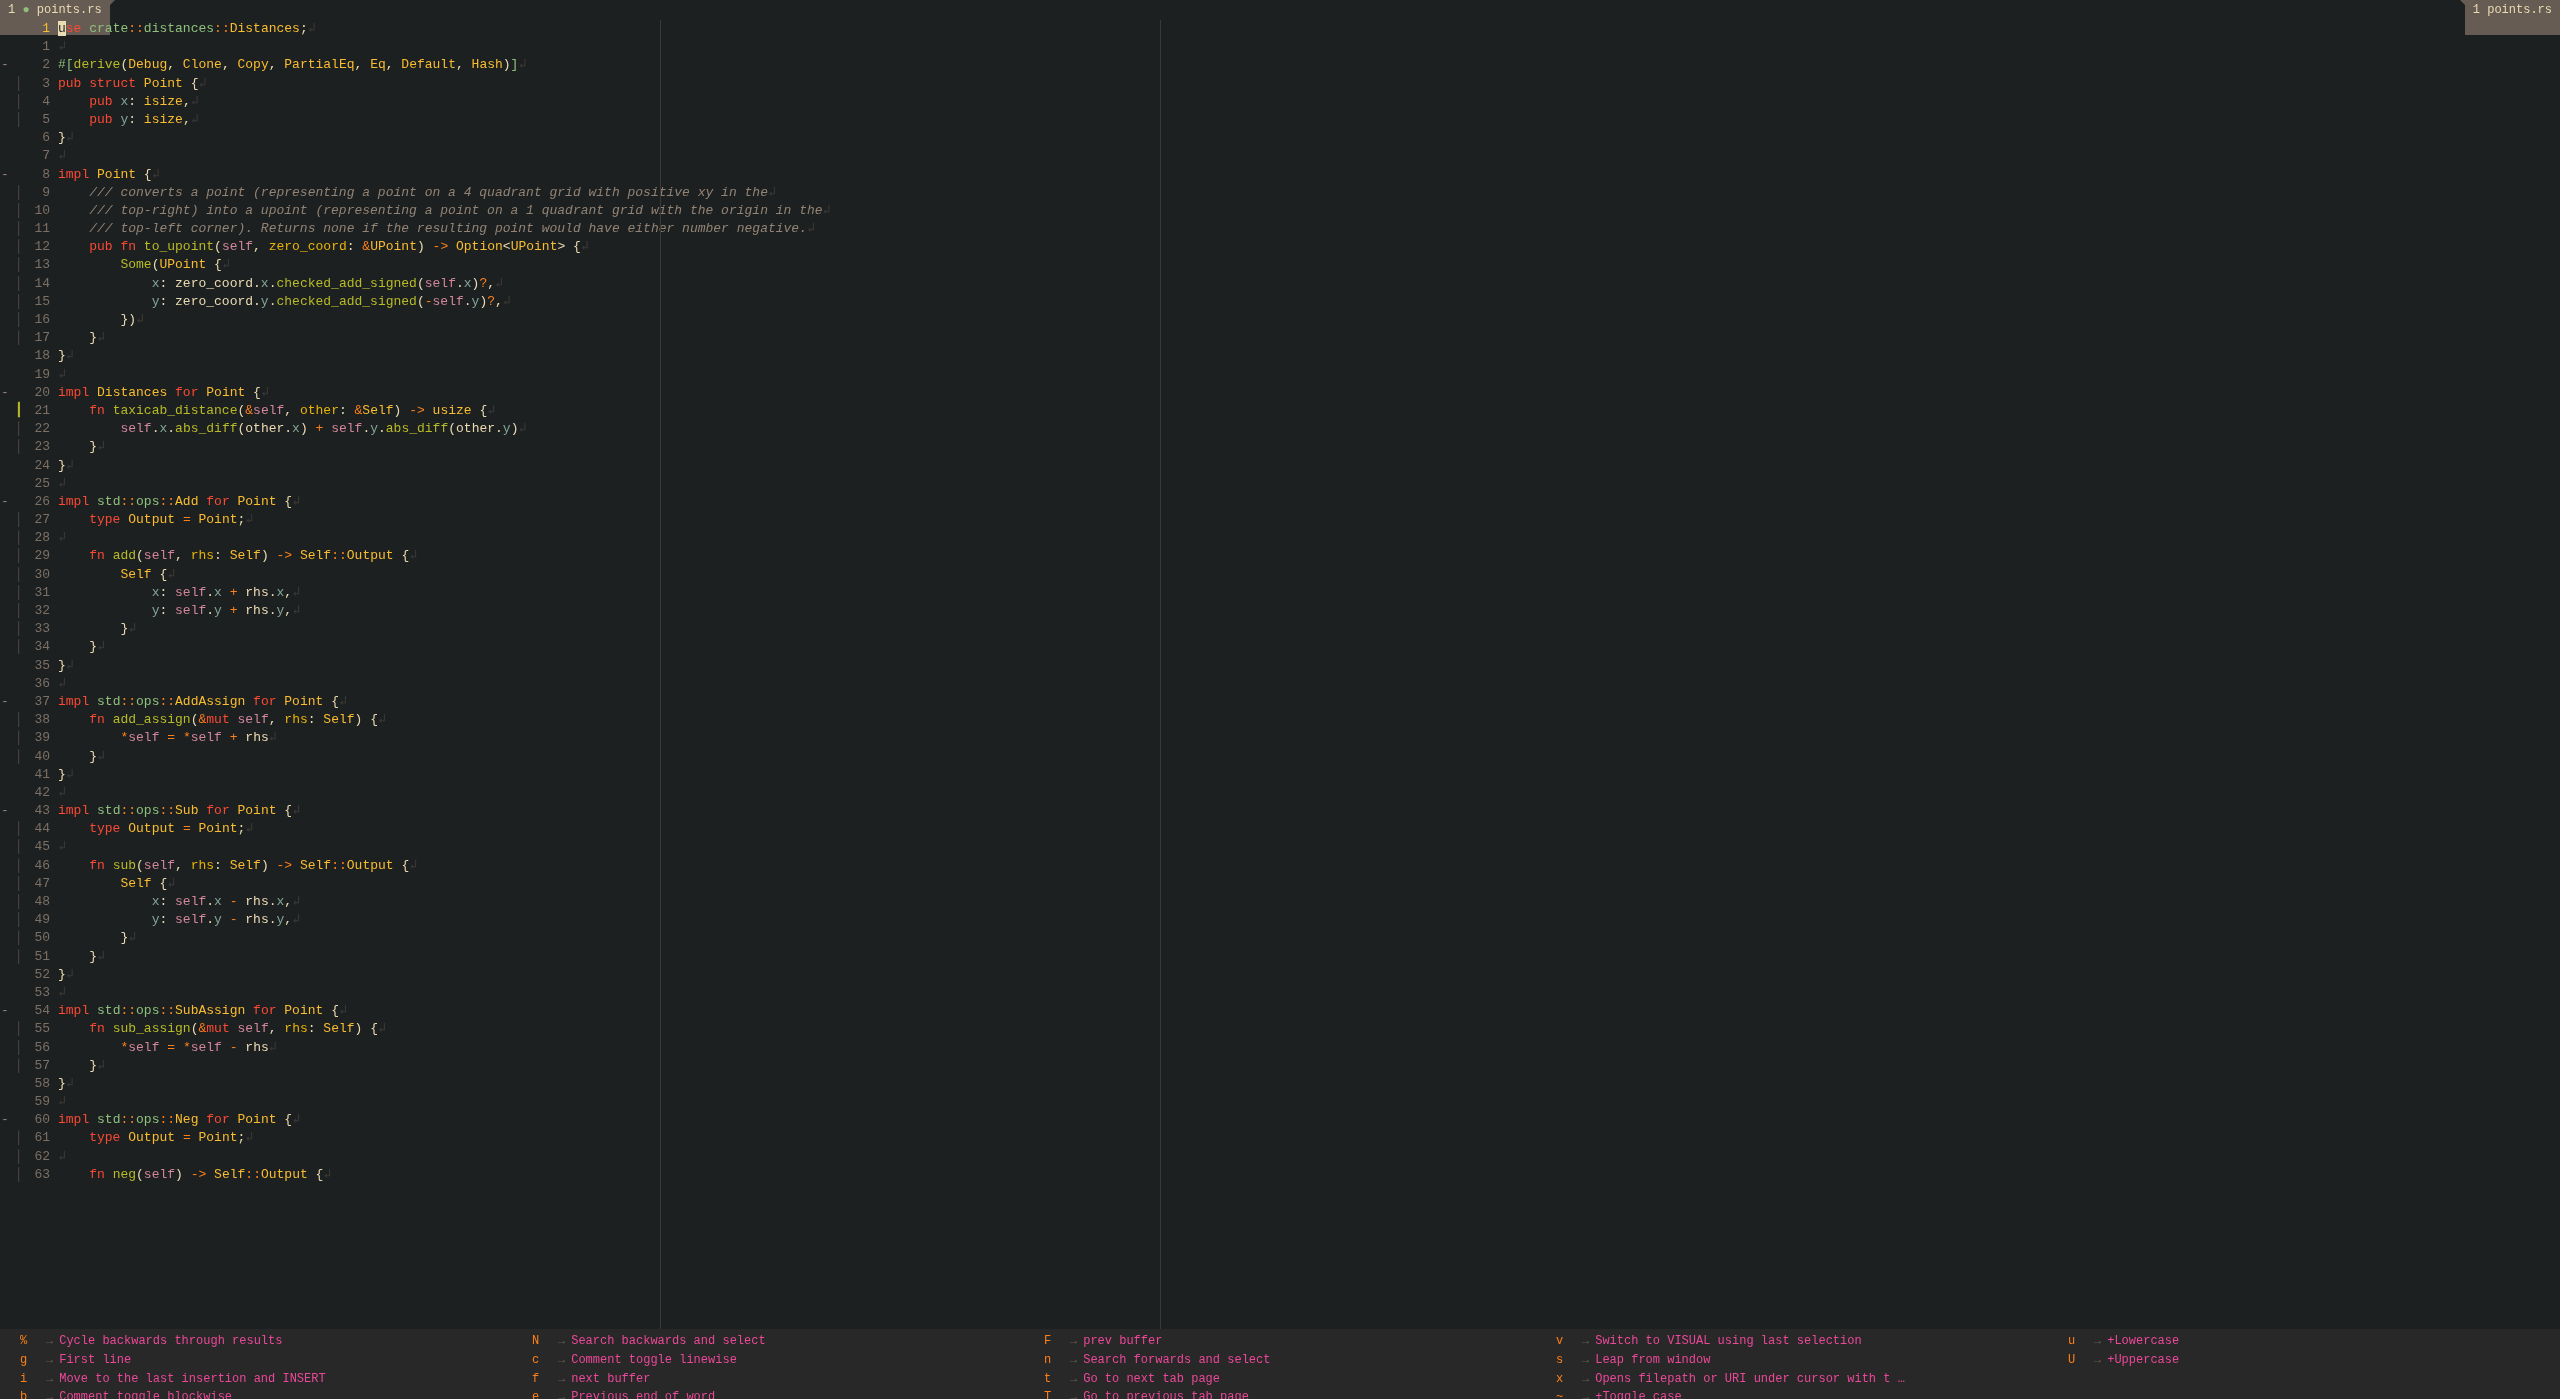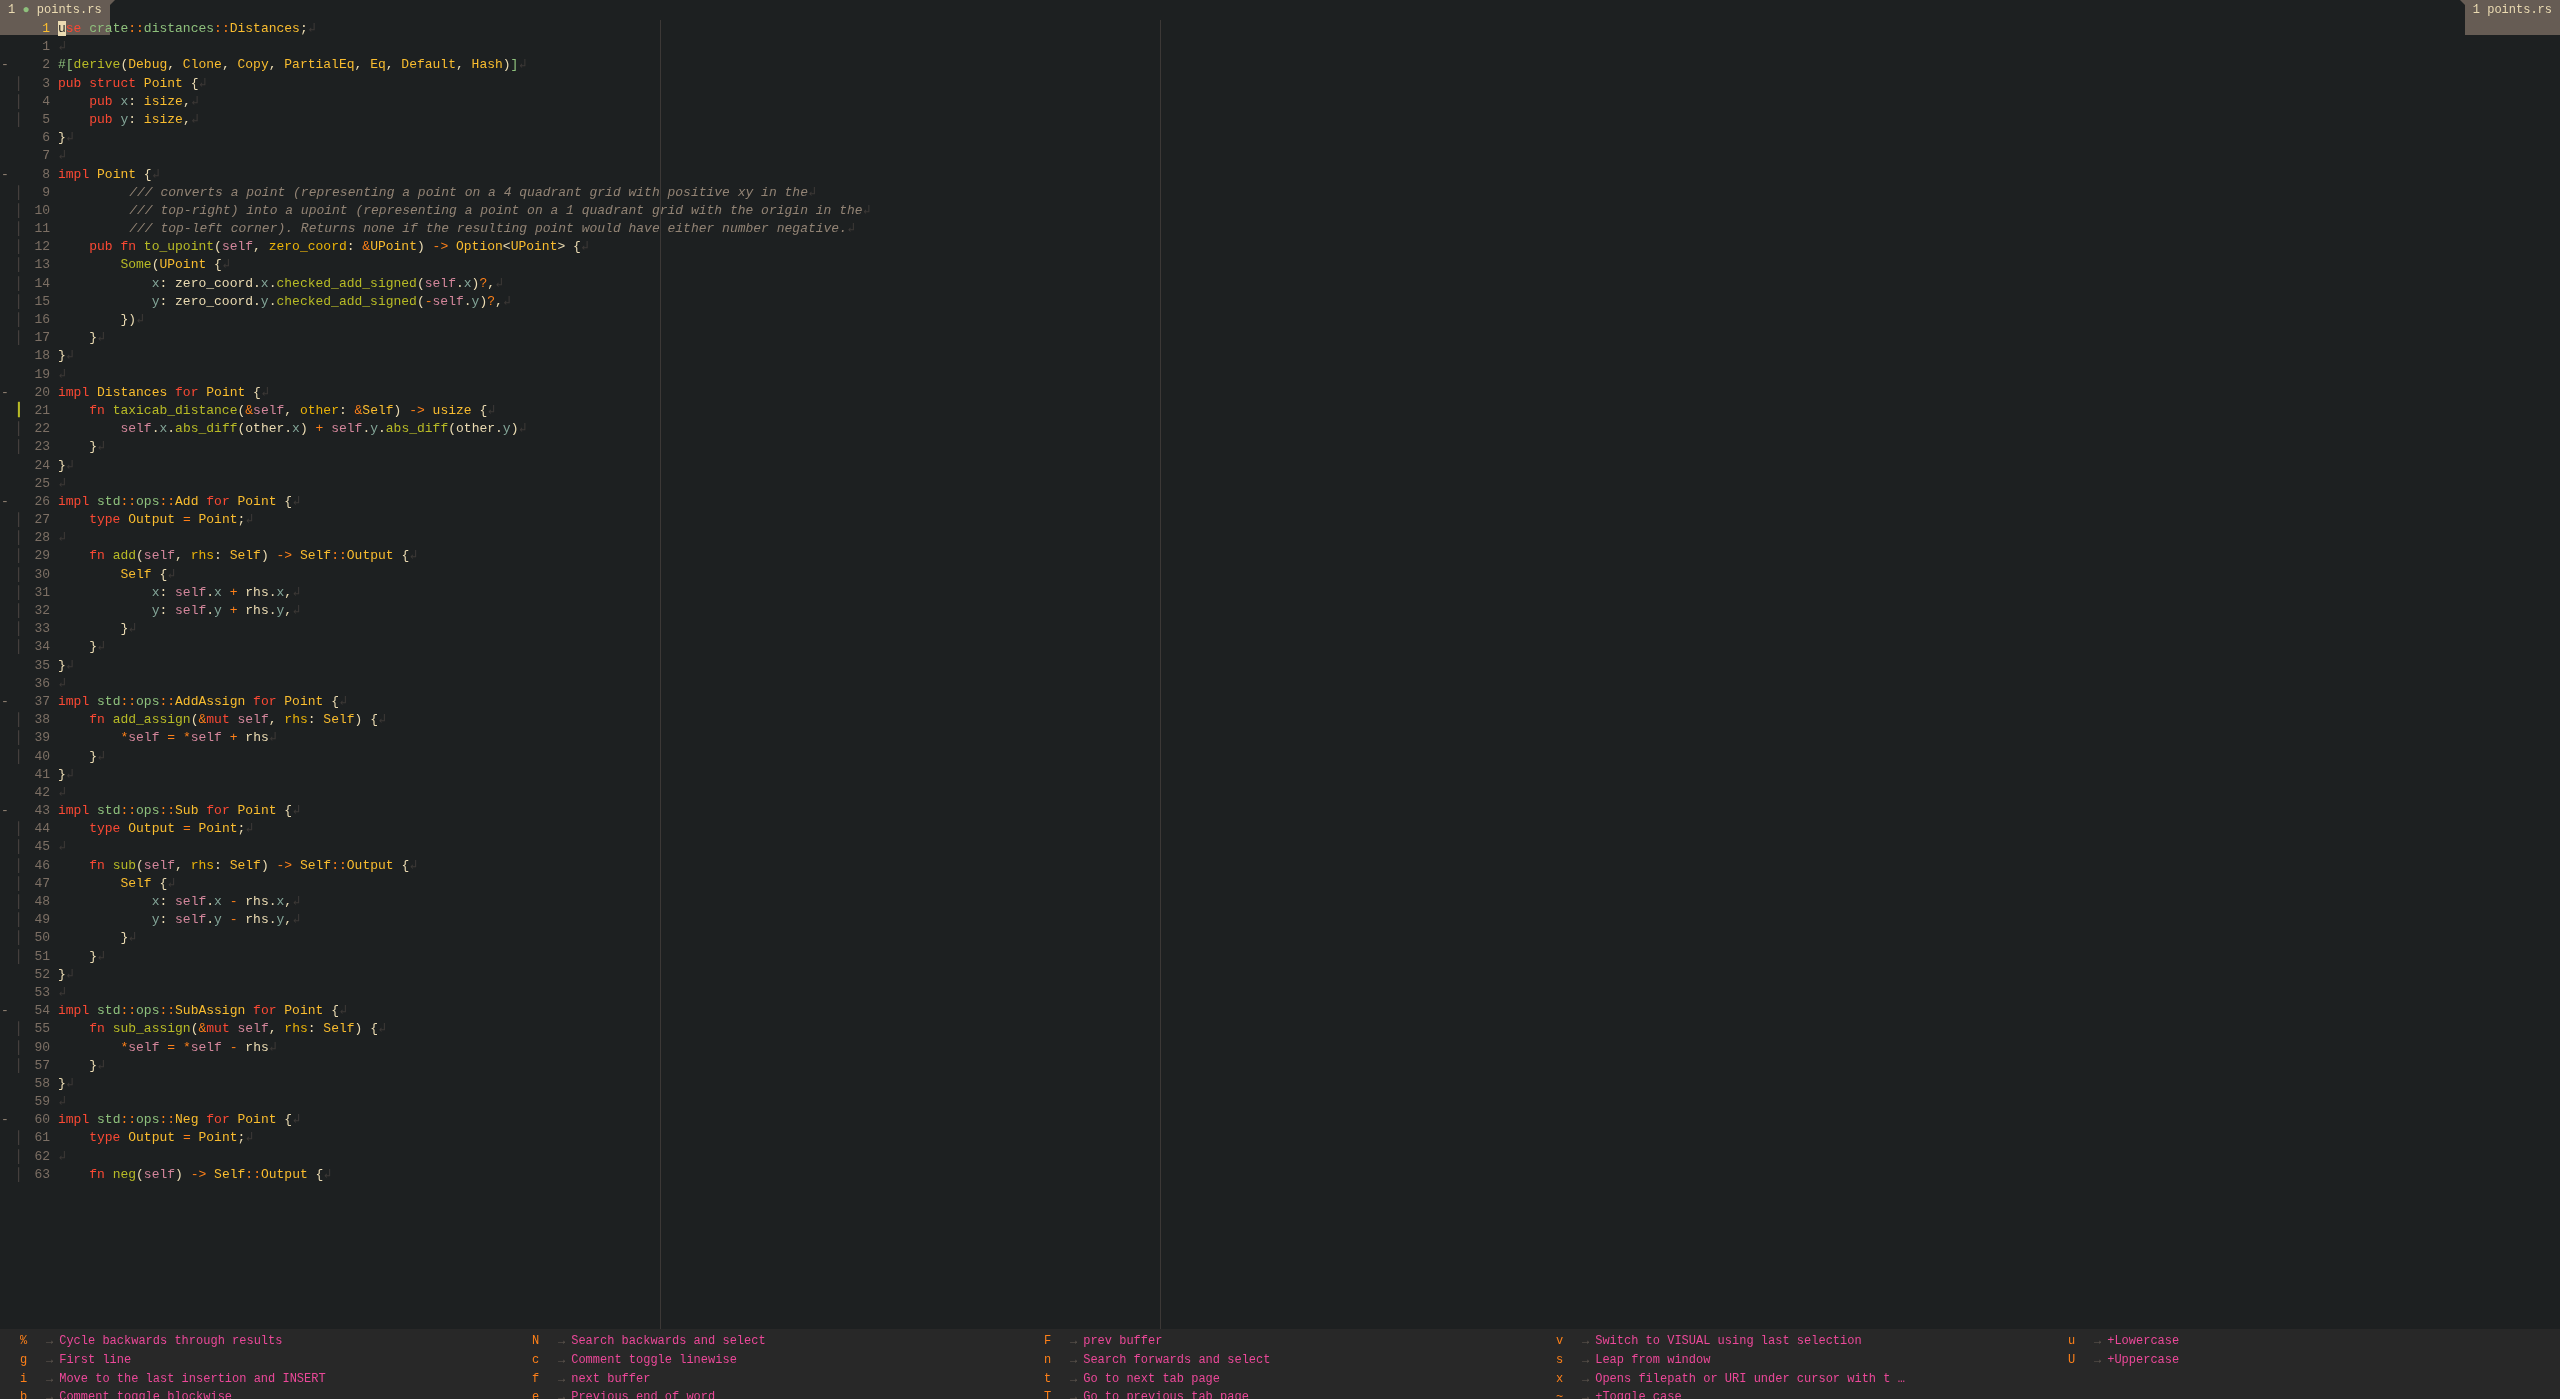--- a/index.html
+++ b/index.html
@@ -93,21 +93,21 @@
   background: #ebdbb2;
   color: #282828;
 }
 .git-add { color: #b8bb26; }
 
 
 .kw { color: #fb4934; }
 .ty { color: #fabd2f; }
 .fn { color: #b8bb26; }
 .attr { color: #8ec07c; }
-.comment { color: #928374; font-style: italic; margin-left: 40px; }
+.comment { color: #928374; font-style: italic; }
 .op { color: #fe8019; }
 .param { color: #eab308; }
 .prop { color: #83a598; }
 .ns { color: #8ec07c; margin-top: 12px; }
 .ws { color: #3c3836; }
 .self { color: #d3869b; }
 
 
 .whichkey {
   background: #282828;
@@ -191,21 +191,21 @@
         <div class="line"><span class="gutter-signs gutter-fold"> </span><span class="gutter-signs ">│</span><span class="gutter-num">46</span><span class="code">    <span class="kw">fn</span> <span class="fn">sub</span>(<span class="self">self</span>, <span class="param">rhs</span>: <span class="ty">Self</span>) <span class="op">-&gt;</span> <span class="ty">Self</span><span class="op">::</span><span class="ty">Output</span> {<span class="ws">↲</span></span></div>
         <div class="line"><span class="gutter-signs gutter-fold"> </span><span class="gutter-signs ">│</span><span class="gutter-num">47</span><span class="code">        <span class="ty">Self</span> {<span class="ws">↲</span></span></div>
         <div class="line"><span class="gutter-signs gutter-fold"> </span><span class="gutter-signs ">│</span><span class="gutter-num">48</span><span class="code">            <span class="prop">x</span>: <span class="self">self</span>.<span class="prop">x</span> <span class="op">-</span> rhs.<span class="prop">x</span>,<span class="ws">↲</span></span></div>
         <div class="line"><span class="gutter-signs gutter-fold"> </span><span class="gutter-signs ">│</span><span class="gutter-num">49</span><span class="code">            <span class="prop">y</span>: <span class="self">self</span>.<span class="prop">y</span> <span class="op">-</span> rhs.<span class="prop">y</span>,<span class="ws">↲</span></span></div>
         <div class="line"><span class="gutter-signs gutter-fold"> </span><span class="gutter-signs ">│</span><span class="gutter-num">50</span><span class="code">        }<span class="ws">↲</span></span></div>
         <div class="line"><span class="gutter-signs gutter-fold"> </span><span class="gutter-signs ">│</span><span class="gutter-num">51</span><span class="code">    }<span class="ws">↲</span></span></div>
         <div class="line"><span class="gutter-signs gutter-fold"> </span><span class="gutter-signs "> </span><span class="gutter-num">52</span><span class="code">}<span class="ws">↲</span></span></div>
         <div class="line"><span class="gutter-signs gutter-fold"> </span><span class="gutter-signs "> </span><span class="gutter-num">53</span><span class="code"><span class="ws">↲</span></span></div>
         <div class="line"><span class="gutter-signs gutter-fold">-</span><span class="gutter-signs "> </span><span class="gutter-num">54</span><span class="code"><span class="kw">impl</span> <span class="ns">std</span><span class="op">::</span><span class="ns">ops</span><span class="op">::</span><span class="ty">SubAssign</span> <span class="kw">for</span> <span class="ty">Point</span> {<span class="ws">↲</span></span></div>
         <div class="line"><span class="gutter-signs gutter-fold"> </span><span class="gutter-signs ">│</span><span class="gutter-num">55</span><span class="code">    <span class="kw">fn</span> <span class="fn">sub_assign</span>(<span class="op">&amp;</span><span class="kw">mut</span> <span class="self">self</span>, <span class="param">rhs</span>: <span class="ty">Self</span>) {<span class="ws">↲</span></span></div>
-        <div class="line"><span class="gutter-signs gutter-fold"> </span><span class="gutter-signs ">│</span><span class="gutter-num">90</span><span class="code">        <span class="op">*</span><span class="self">self</span> <span class="op">=</span> <span class="op">*</span><span class="self">self</span> <span class="op">-</span> rhs<span class="ws">↲</span></span></div>
+        <div class="line"><span class="gutter-signs gutter-fold"> </span><span class="gutter-signs ">│</span><span class="gutter-num">56</span><span class="code">        <span class="op">*</span><span class="self">self</span> <span class="op">=</span> <span class="op">*</span><span class="self">self</span> <span class="op">-</span> rhs<span class="ws">↲</span></span></div>
         <div class="line"><span class="gutter-signs gutter-fold"> </span><span class="gutter-signs ">│</span><span class="gutter-num">57</span><span class="code">    }<span class="ws">↲</span></span></div>
         <div class="line"><span class="gutter-signs gutter-fold"> </span><span class="gutter-signs "> </span><span class="gutter-num">58</span><span class="code">}<span class="ws">↲</span></span></div>
         <div class="line"><span class="gutter-signs gutter-fold"> </span><span class="gutter-signs "> </span><span class="gutter-num">59</span><span class="code"><span class="ws">↲</span></span></div>
         <div class="line"><span class="gutter-signs gutter-fold">-</span><span class="gutter-signs "> </span><span class="gutter-num">60</span><span class="code"><span class="kw">impl</span> <span class="ns">std</span><span class="op">::</span><span class="ns">ops</span><span class="op">::</span><span class="ty">Neg</span> <span class="kw">for</span> <span class="ty">Point</span> {<span class="ws">↲</span></span></div>
         <div class="line"><span class="gutter-signs gutter-fold"> </span><span class="gutter-signs ">│</span><span class="gutter-num">61</span><span class="code">    <span class="kw">type</span> <span class="ty">Output</span> <span class="op">=</span> <span class="ty">Point</span>;<span class="ws">↲</span></span></div>
         <div class="line"><span class="gutter-signs gutter-fold"> </span><span class="gutter-signs ">│</span><span class="gutter-num">62</span><span class="code"><span class="ws">↲</span></span></div>
         <div class="line"><span class="gutter-signs gutter-fold"> </span><span class="gutter-signs ">│</span><span class="gutter-num">63</span><span class="code">    <span class="kw">fn</span> <span class="fn">neg</span>(<span class="self">self</span>) <span class="op">-&gt;</span> <span class="ty">Self</span><span class="op">::</span><span class="ty">Output</span> {<span class="ws">↲</span></span></div>
       </div>
   </div>
 </div>

